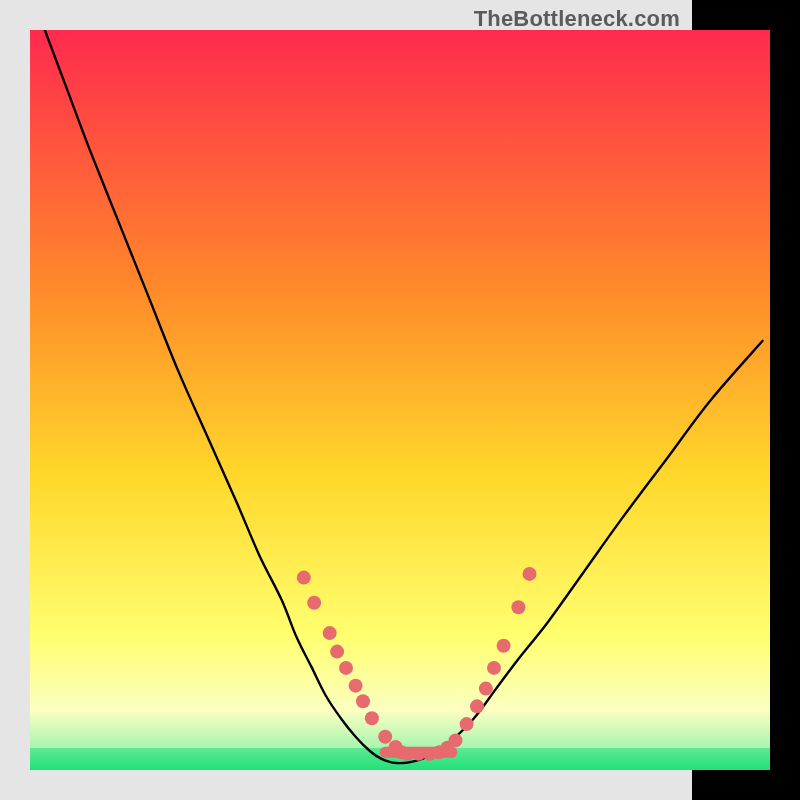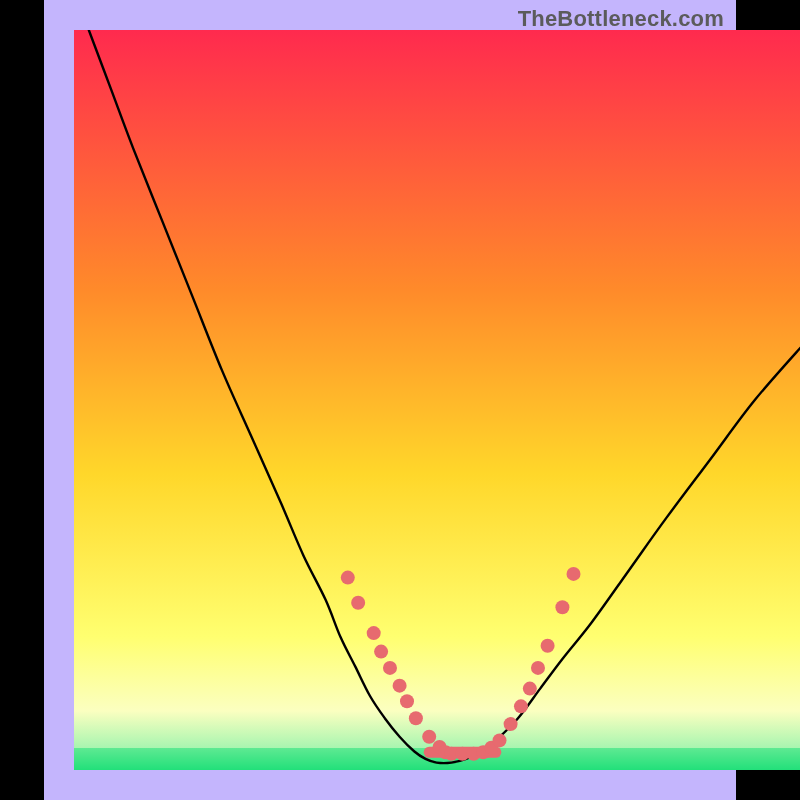--- a/index.html
+++ b/index.html
@@ -8,22 +8,21 @@
     width: 800px;
     height: 800px;
     overflow: hidden;
     background: #000;
     font-family: Arial, Helvetica, sans-serif;
   }
   .frame {
     position: relative;
     width: 692px;
     height: 800px;
-    background: #c4b5fd;
-    margin-left: 44px;
+    background: #e5e5e5;
   }
   .watermark {
     position: absolute;
     top: 6px;
     right: 12px;
     color: #5b5b5b;
     font-size: 22px;
     font-weight: 600;
     letter-spacing: 0.2px;
     z-index: 10;

